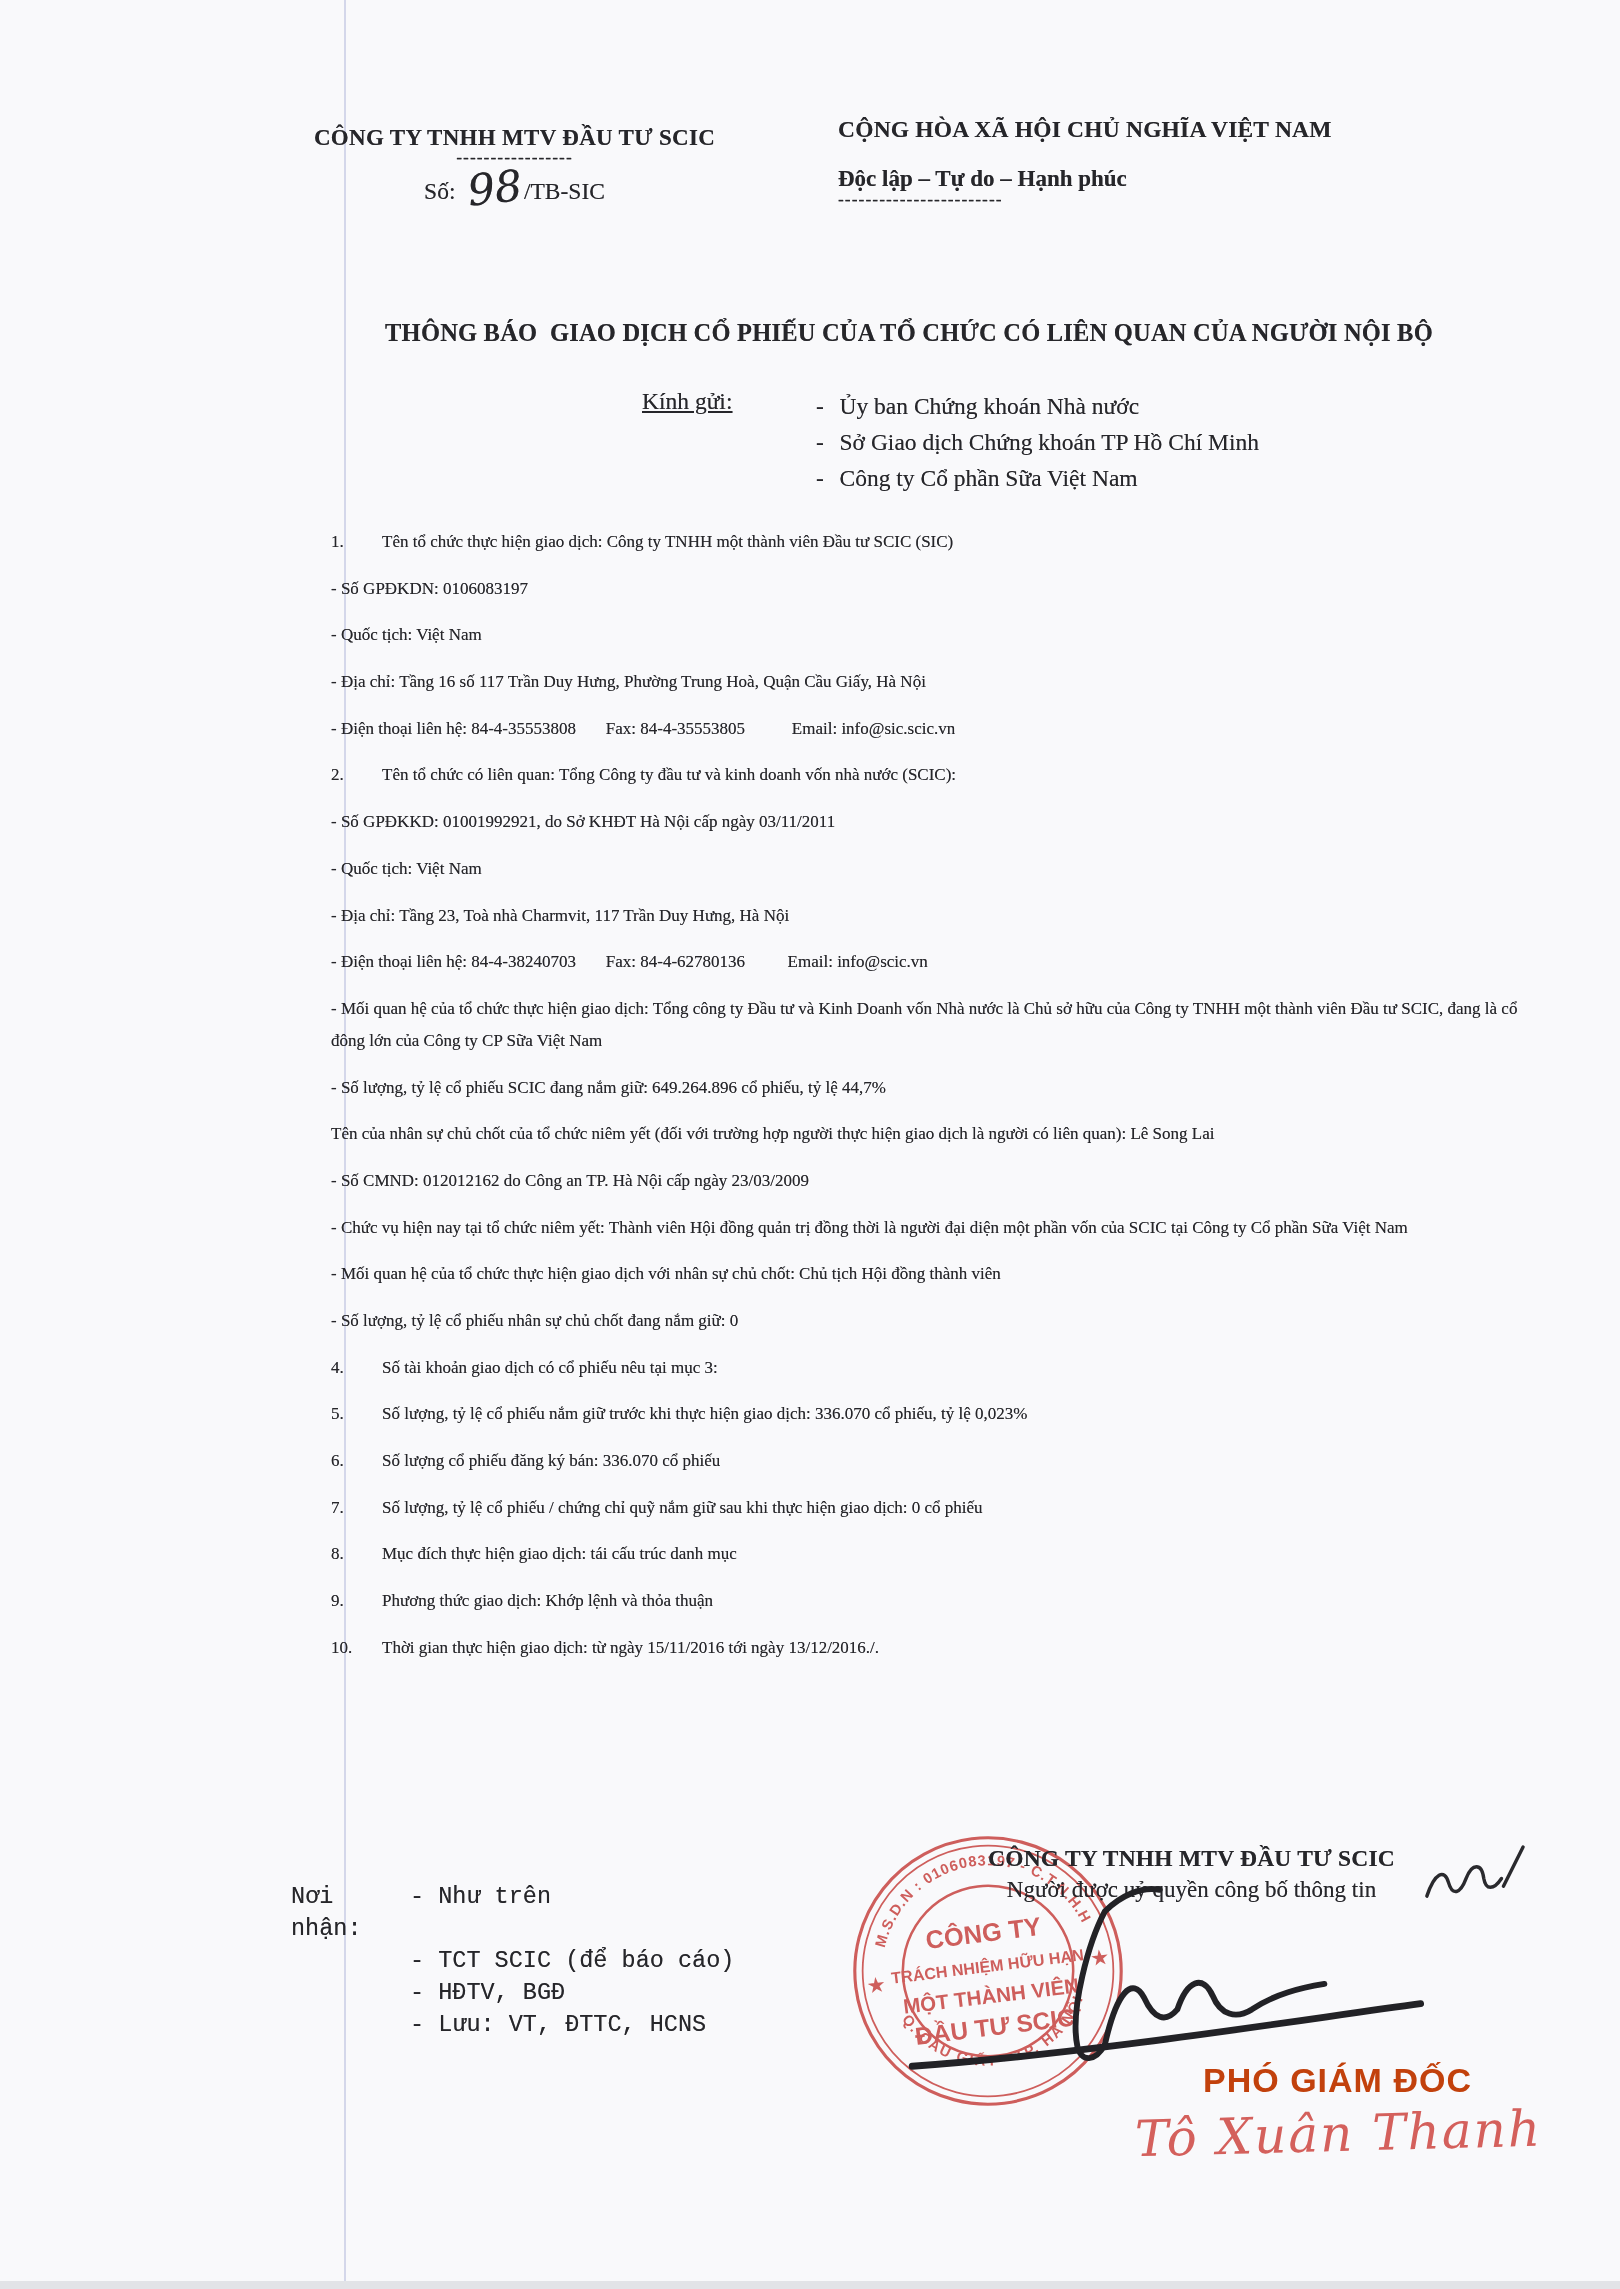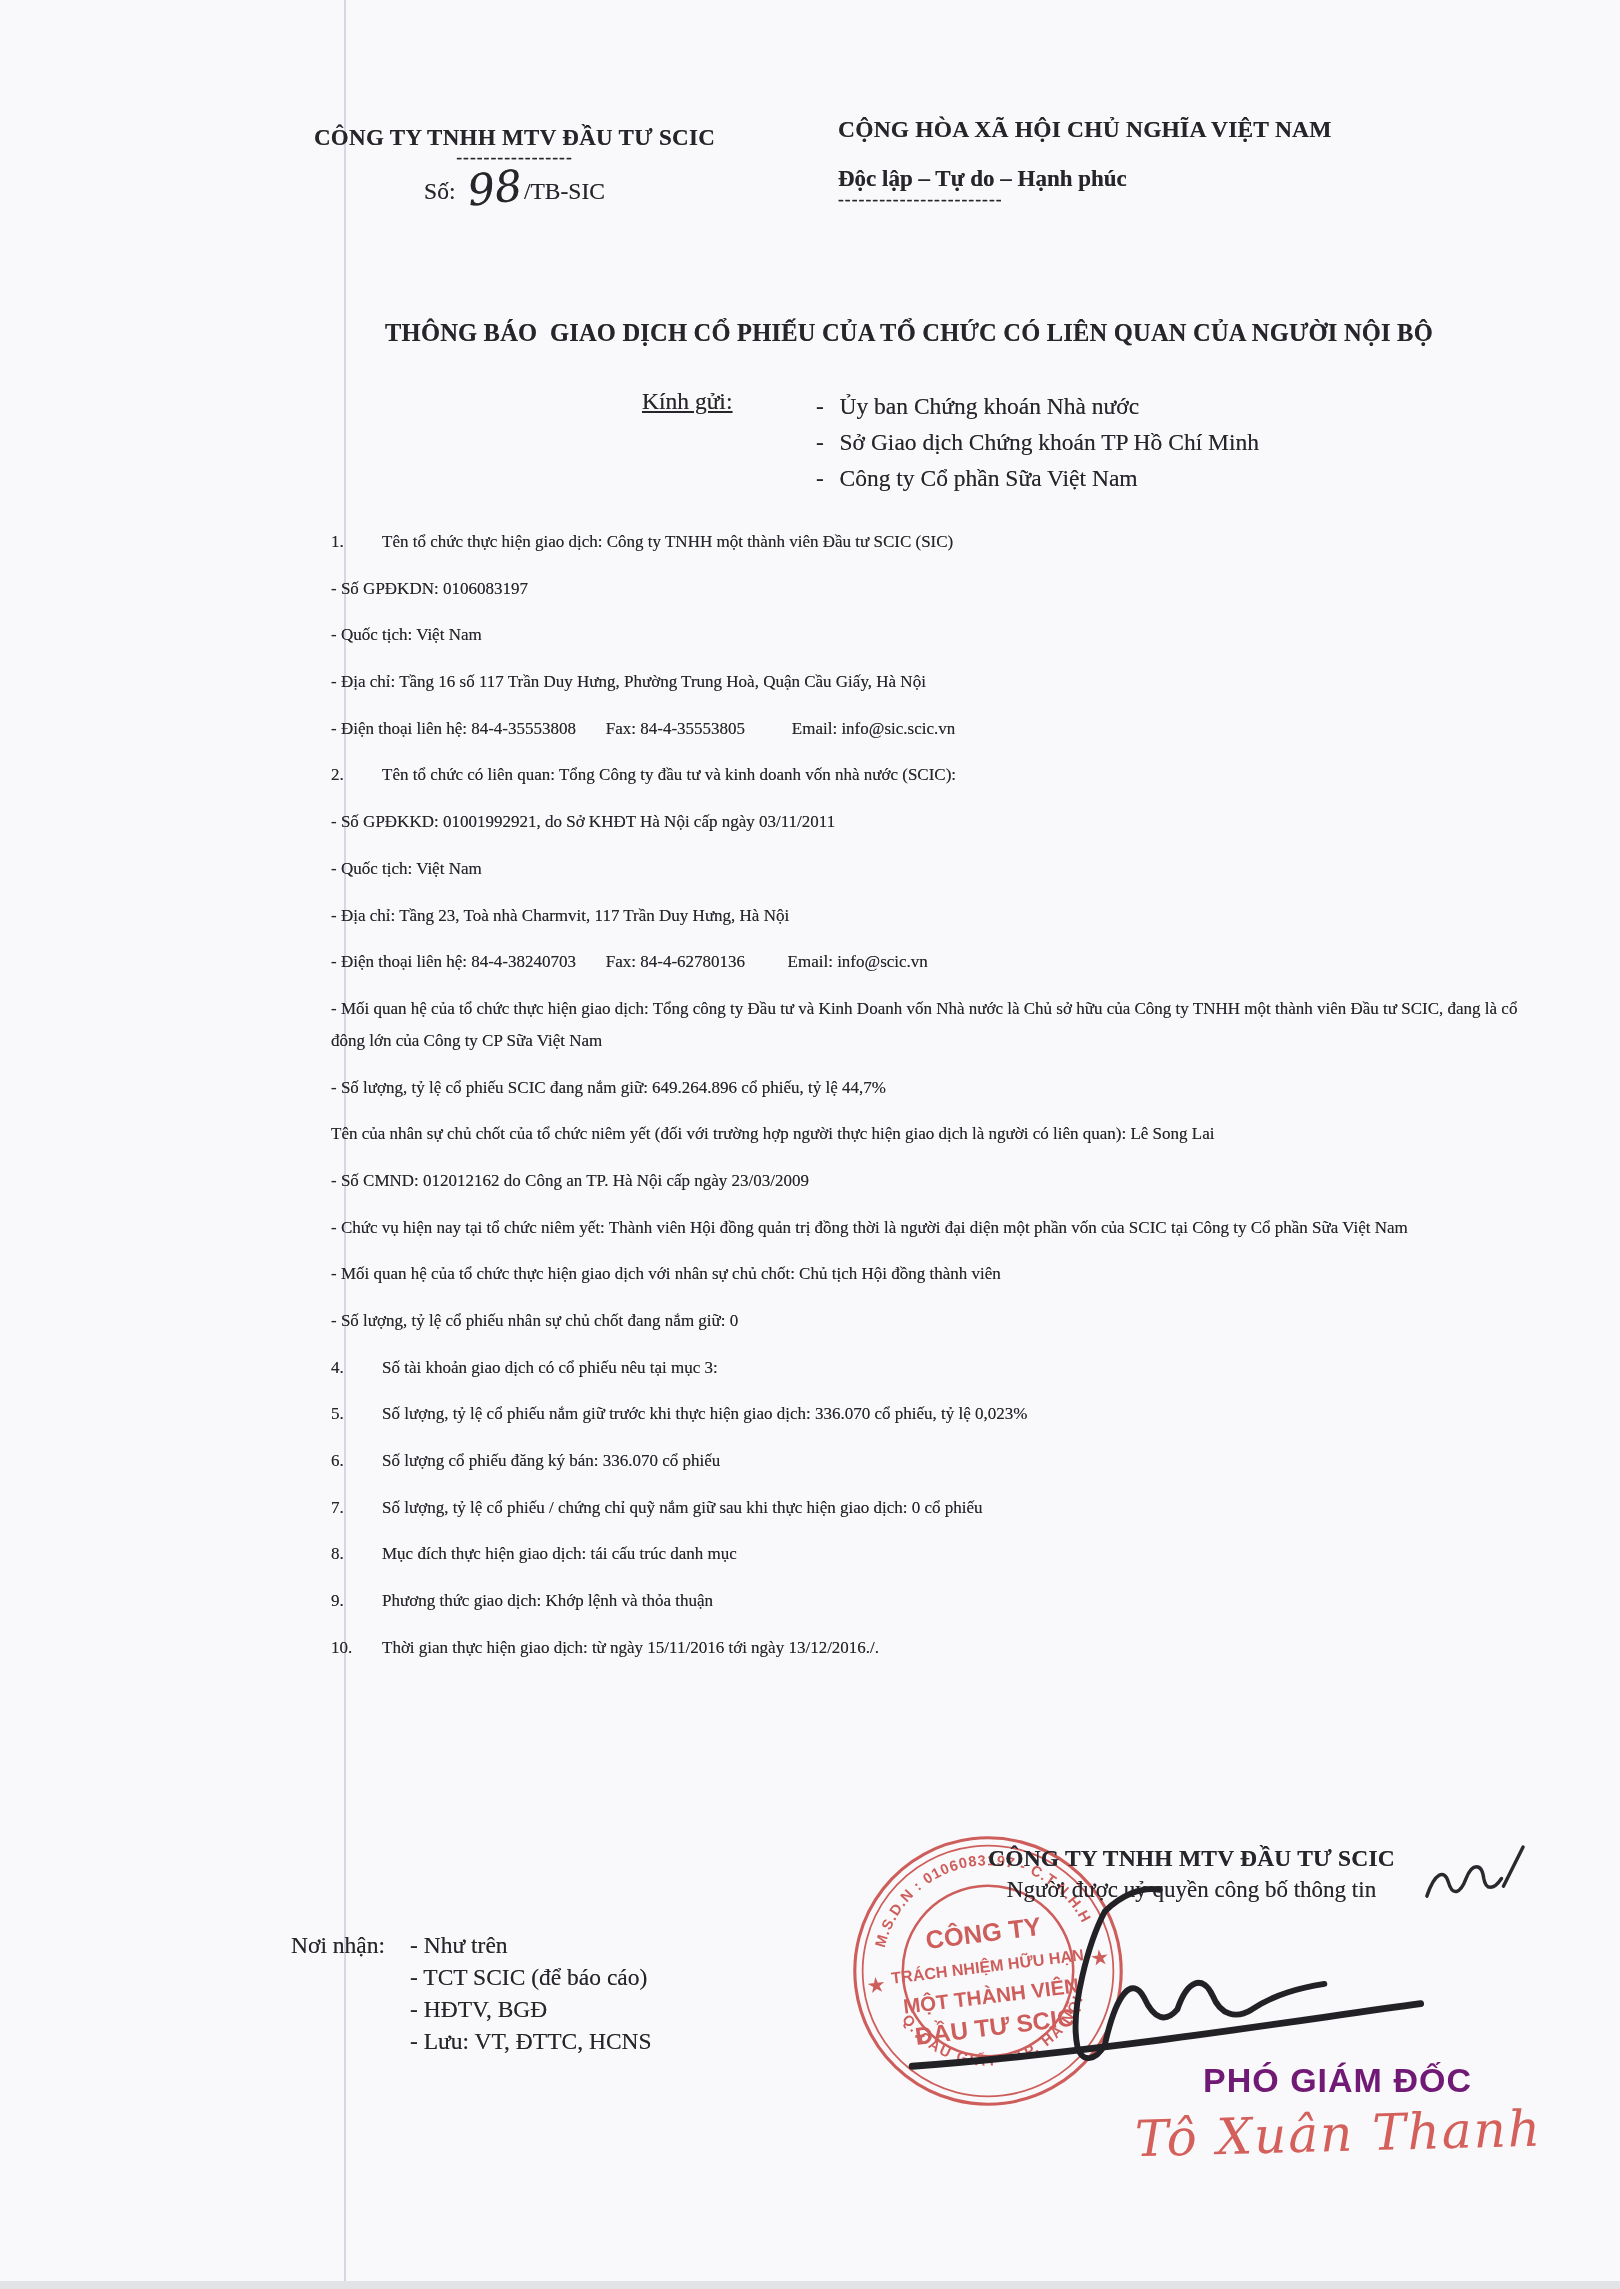--- a/index.html
+++ b/index.html
@@ -31,21 +31,21 @@
     font-weight:bold;font-size:24.5px;letter-spacing:0.2px;white-space:pre-wrap;
   }
   .kinhgui-label{position:absolute;left:642px;top:388px;font-size:23.5px;text-decoration:underline;}
   .kinhgui-list{position:absolute;left:816px;top:388px;}
   .kg-row{display:flex;gap:15.7px;font-size:23.5px;line-height:36px;}
   
   .body-block{position:absolute;left:331px;top:526px;width:1188px;}
   .bl{font-size:17px;line-height:32px;margin-bottom:14.7px;white-space:pre-wrap;}
   .bl .num{display:inline-block;min-width:51px;}
   
-  .noinhan{position:absolute;left:291px;top:1929px;font-size:23.5px;line-height:32px;}
+  .noinhan{position:absolute;left:291px;top:1881px;font-size:23.5px;line-height:32px;font-family:Liberation Mono, monospace;}
   .noinhan .row1{display:flex;}
   .noinhan .lbl{width:119px;}
   .noinhan .ind{margin-left:119px;}
   .sign-block{position:absolute;left:980px;top:1845px;width:423px;text-align:center;z-index:3;}
   .sign-block .org{font-weight:bold;font-size:23.5px;letter-spacing:0.2px;}
   .sign-block .caption{font-size:23px;margin-top:4.9px;}
   .sign-role{
     position:absolute;left:1176px;top:2061px;width:323px;text-align:center;z-index:3;
     font-family:"Liberation Sans", sans-serif;font-weight:bold;font-size:34px;letter-spacing:1px;
   }
@@ -174,18 +174,18 @@
   <svg class="ink" style="left:995px;top:1882px;" width="353" height="196" viewBox="0 0 360 200">
     <g fill="none" stroke="#222226" stroke-width="6" stroke-linecap="round">
       <path d="M 168,8 C 150,4 128,14 112,30 C 96,60 76,130 84,168 C 88,184 102,184 112,166"></path>
       <path d="M 112,166 C 124,112 140,96 152,118 C 162,140 174,144 186,130 C 196,100 212,94 222,116 C 230,136 246,140 262,130 C 286,114 312,108 336,104"></path>
     </g>
   </svg>
   <svg class="ink" style="left:882px;top:1990px;" width="559" height="88" viewBox="0 0 570 90">
     <path d="M 30,78 C 220,64 430,30 550,14" fill="none" stroke="#222226" stroke-width="7" stroke-linecap="round"></path>
   </svg>
 
-  <div class="sign-role" style="color:#701a75;">PHÓ GIÁM ĐỐC</div>
+  <div class="sign-role" style="color:#c2410c;">PHÓ GIÁM ĐỐC</div>
   <div class="sign-name" style="color:#d4605c;">Tô Xuân Thanh</div>
 
   <div class="bottom-strip"></div>
 </div>
 
 
 </body></html>

